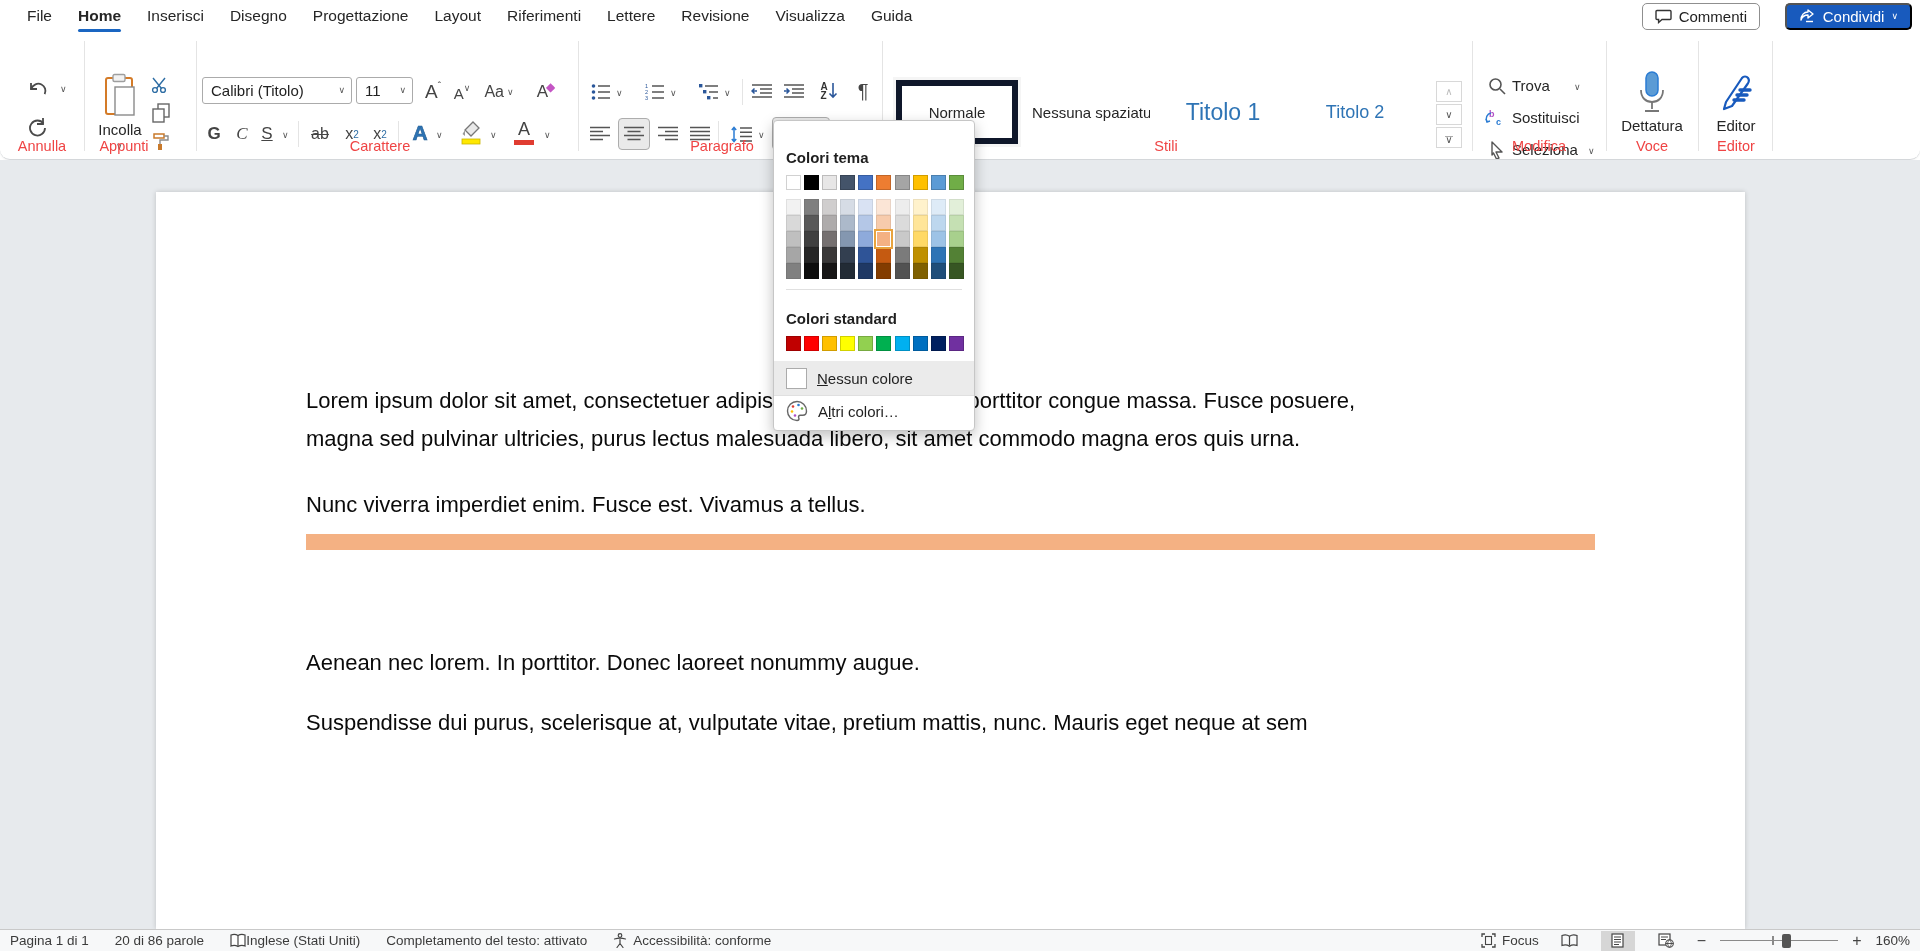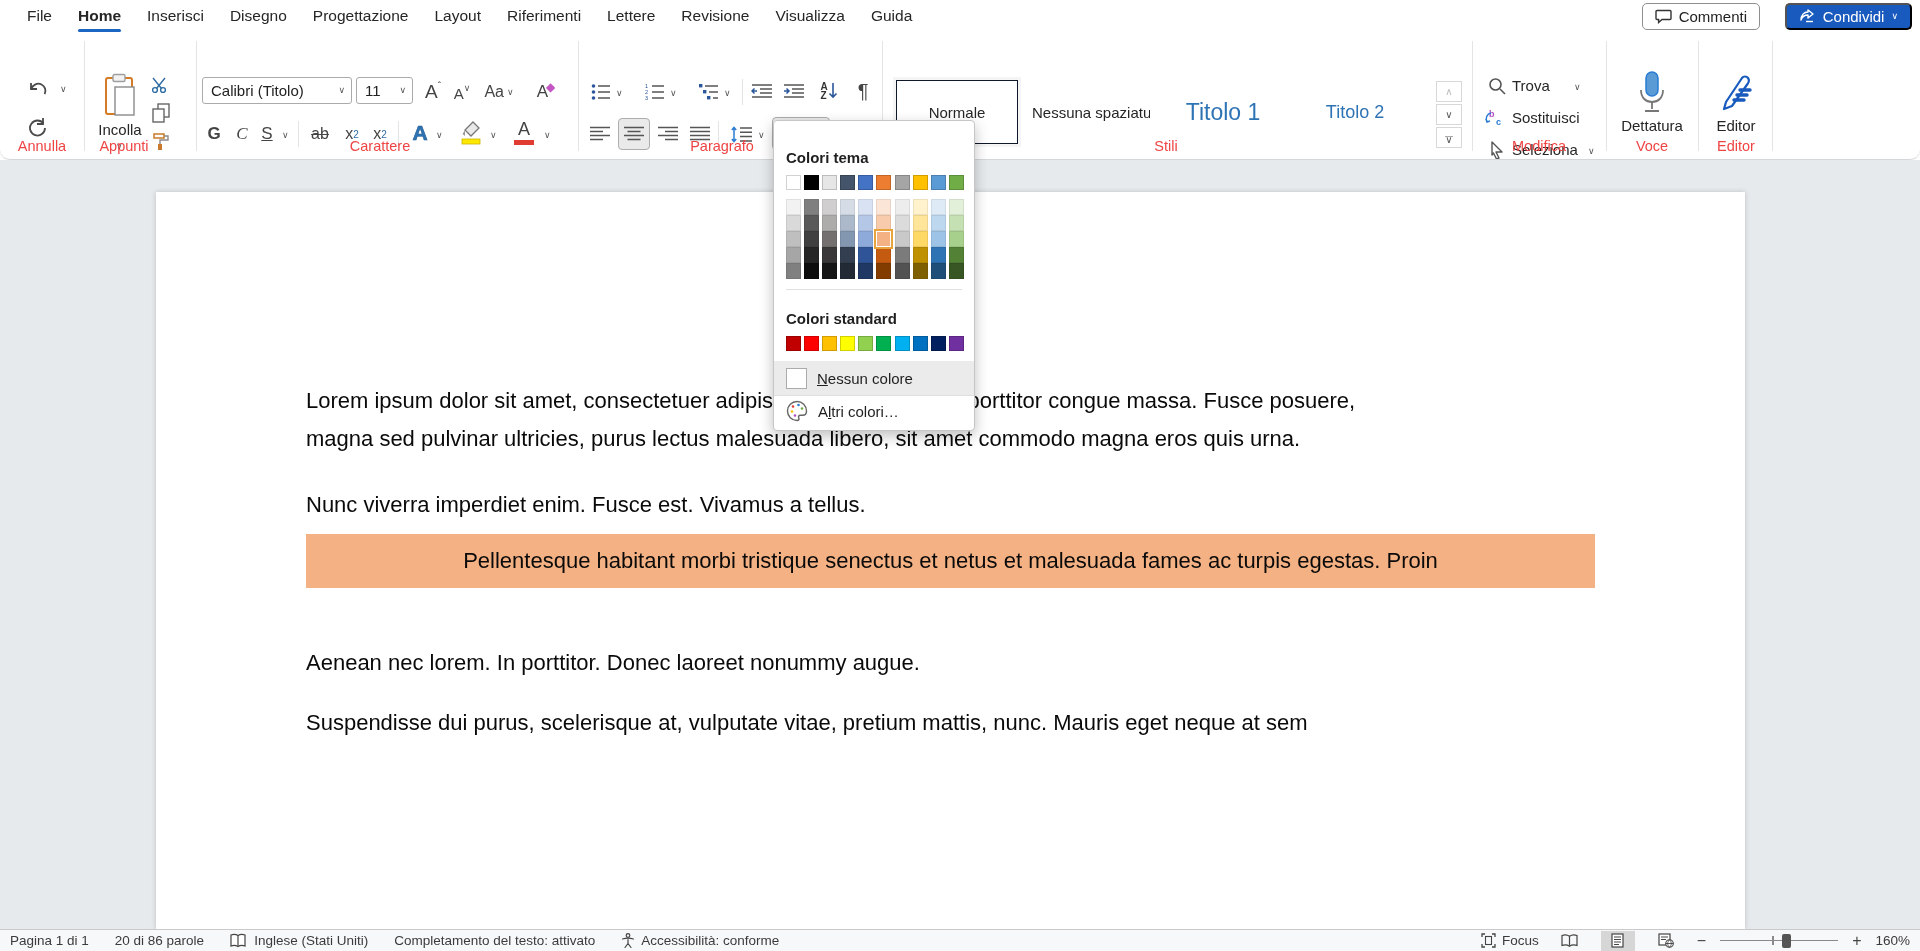--- a/index.html
+++ b/index.html
@@ -20,21 +20,21 @@
   .glabel{position:absolute;bottom:5px;font-size:14.5px;color:#ef4444;transform:translateX(-50%);white-space:nowrap}
   .launch{position:absolute;width:13px;height:13px}
   .abs{position:absolute}
   .icbtn{position:absolute;display:flex;align-items:center;justify-content:center;color:#444}
   .chev{font-size:9px;color:#555;line-height:1}
   .sel-box{background:#EAEAEA;border:1px solid #ADADAD;border-radius:4px}
   .combo{position:absolute;height:27px;border:1px solid #ABABAB;border-radius:3px;background:#fff;display:flex;align-items:center;font-size:15px;padding-left:8px;color:#222}
   .combo .chev{margin-left:auto;margin-right:6px}
   
   .style-card{position:absolute;top:50px;height:58px;width:122px;background:#fff;display:flex;align-items:center;justify-content:center;white-space:nowrap;overflow:hidden;font-size:15px}
-  .style-card.selected{border:1px solid #0f172a;box-shadow:inset 0 0 0 3px #fff,0 0 0 3px #F5F5F5;height:64px;top:47px}
+  .style-card.selected{border:6px solid #0f172a;box-shadow:inset 0 0 0 3px #fff,0 0 0 3px #F5F5F5;height:64px;top:47px}
   .style-title{color:#2E74B5}
   .gal-btn{position:absolute;left:1436px;width:26px;height:21px;border:1px solid #D8D8D8;background:#fff;display:flex;align-items:center;justify-content:center;font-size:10px;color:#555}
   
   #color-dropdown{position:absolute;left:773px;top:120px;width:202px;background:#fff;border:1px solid #C6C6C6;border-radius:4px;box-shadow:0 5px 14px rgba(0,0,0,.25);z-index:50;padding-top:8px}
   #color-dropdown .pad{padding:0 12px}
   .dd-title{font-size:15px;font-weight:700;color:#1F1F1F;margin:20px 0 9px}
   .swgrid{display:grid;grid-template-columns:repeat(10,15px);column-gap:3.1px}
   .sw{width:15px;height:15px;box-shadow:inset 0 0 0 1px rgba(0,0,0,.18)}
   #variant-grid{display:grid;grid-template-columns:repeat(10,15px);column-gap:3.1px;margin-top:9px}
   .vsw{width:15px;height:16px;box-shadow:inset 0 0 0 1px rgba(0,0,0,.07)}
@@ -415,21 +415,20 @@
 
 <div id="canvas">
   <div id="page">
     <div id="doc">
       <div id="p1">
         <div class="line">Lorem ipsum dolor sit amet, consectetuer adipiscing elit. Maecenas porttitor congue massa. Fusce posuere,</div>
         <div class="line">magna sed pulvinar ultricies, purus lectus malesuada libero, sit amet commodo magna eros quis urna.</div>
       </div>
       <div id="p2" class="line">Nunc viverra imperdiet enim. Fusce est. Vivamus a tellus.</div>
       <div id="hl" style="background: rgb(244, 177, 131);">
-        <div class="line">Pellentesque habitant morbi tristique senectus et netus et malesuada fames ac turpis egestas. Proin</div>
       </div>
       <div id="p4" class="line">Aenean nec lorem. In porttitor. Donec laoreet nonummy augue.</div>
       <div id="p5">
         <div class="line">Suspendisse dui purus, scelerisque at, vulputate vitae, pretium mattis, nunc. Mauris eget neque at sem</div>
       </div>
     </div>
   </div>
 </div>
 
 <div id="color-dropdown">
@@ -531,21 +530,21 @@
       </svg>
     </span>
     <span><span>A</span><span class="acc">l</span><span>tri colori…</span></span>
   </div>
 </div>
 
 <div id="statusbar">
   <div id="status-left">
     <span>Pagina 1 di 1</span>
     <span>20 di 86 parole</span>
-    <span style="display:flex;align-items:flex-start;gap:8px">
+    <span style="display:flex;align-items:flex-start;">
       <span>
         <svg width="16" height="15" viewBox="0 0 16 15">
             <path d="M1 2c2.5-1 4.5-1 7 .5C10.5 1 12.5 1 15 2v11c-2.5-1-4.5-1-7 .5-2.5-1.5-4.5-1.5-7-.5z" fill="#fff" stroke="#444" stroke-width="1.2"></path>
             <path d="M8 2.5v10.5" stroke="#444" stroke-width="1.2"></path>
           </svg>
       </span>
       <span>Inglese (Stati Uniti)</span>
     </span>
     <span>Completamento del testo: attivato</span>
     <span style="display:flex;align-items:center;gap:6px">

